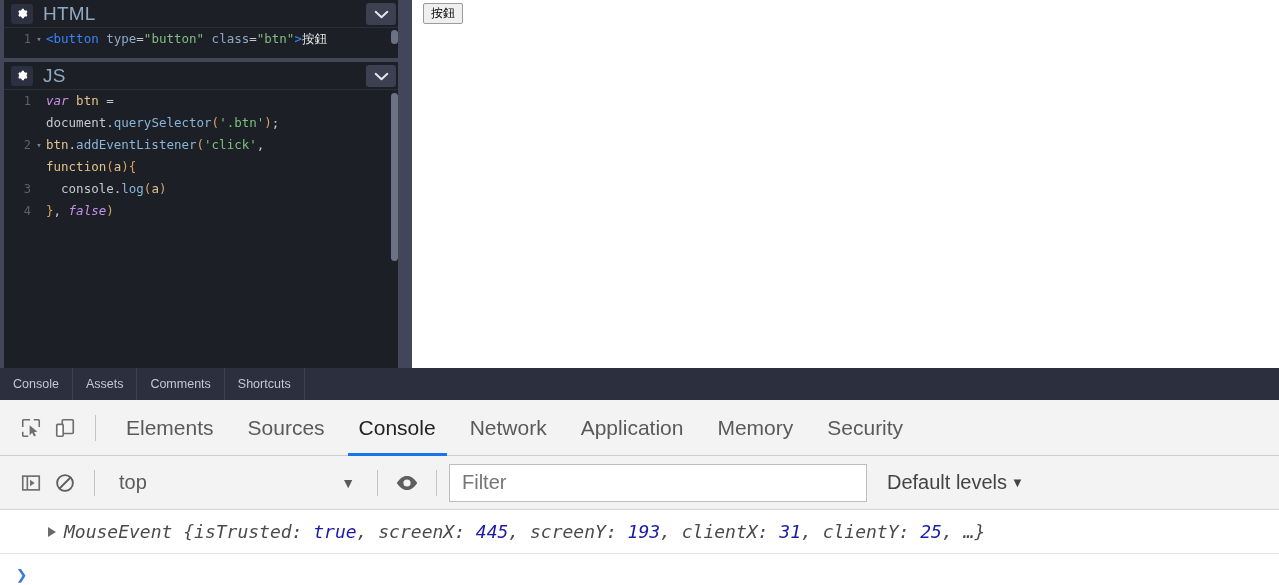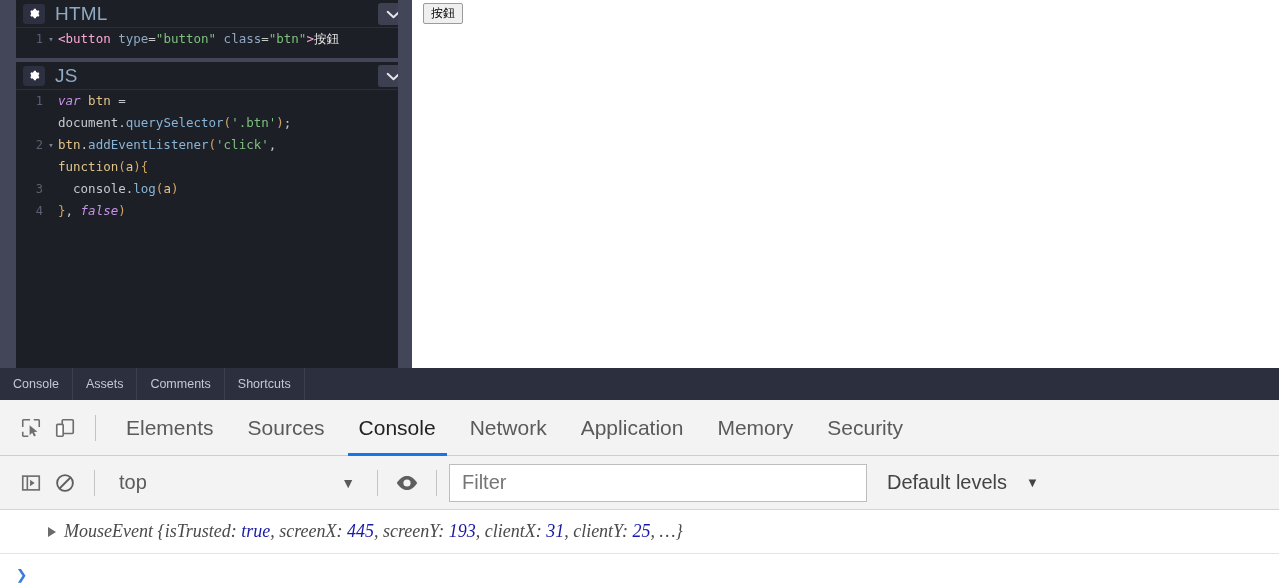--- a/index.html
+++ b/index.html
@@ -12,21 +12,21 @@
 
   #app { position: relative; width: 1279px; height: 585px; }
 
   
   .pen-area {
     position: absolute; left: 0; top: 0; width: 1279px; height: 368px;
     background: #434559;
   }
 
   .editors {
-    position: absolute; left: 16px; top: 0; width: 398px; height: 368px;
+    position: absolute; left: 4px; top: 0; width: 398px; height: 368px;
     background: #1d1f26;
   }
 
   .panel-header {
     position: relative;
     height: 28px;
     background: #1d1f26;
     display: flex; align-items: center;
     border-bottom: 1px solid #2c2f3a;
   }
@@ -80,21 +80,21 @@
     line-height: 22px;
     padding-right: 3px;
   }
   .fold {
     width: 10px; flex: 0 0 10px;
     color: #7b8093; font-size: 9px; line-height: 22px; text-align: center;
   }
   .code-text { white-space: pre; line-height: 22px; padding-left: 2px; }
 
   
-  .t-tag      { color: #f9a8d4; }
+  .t-tag      { color: #3b82f6; }
   .t-attr     { color: #8fa9c4; }
   .t-str      { color: #7fbf7f; }
   .t-punct    { color: #c8c8c8; }
   .t-txt      { color: #e6e6e6; }
   .t-kw       { color: #c792ea; font-style: italic; }
   .t-var      { color: #e0c389; }
   .t-plain    { color: #c5c8d0; }
   .t-prop     { color: #89b4d6; }
   .t-paren    { color: #d3a364; }
 
@@ -212,21 +212,21 @@
   .filter-input {
     width: 418px; height: 38px;
     background: #fff;
     border: 1px solid #bdbdbd;
     font-size: 20px; color: #9a9a9a;
     padding: 0 12px;
     line-height: 36px;
     font-family: "Liberation Sans", sans-serif;
   }
   .levels {
-    display: flex; align-items: center; gap: 19px;
+    display: flex; align-items: center; gap: 4px;
     margin-left: 20px;
     font-size: 20px; color: #444;
   }
   .levels .caret { font-size: 13px; }
 
   
   .console-body { background: #fff; }
   .console-msg {
     position: relative;
     height: 44px;
@@ -240,21 +240,21 @@
     white-space: pre;
   }
   .console-msg .disc {
     position: absolute; left: 48px; top: 50%;
     transform: translateY(-50%);
     width: 0; height: 0;
     border-left: 8px solid #6b6b6b;
     border-top: 5px solid transparent;
     border-bottom: 5px solid transparent;
   }
-  .msg-text { margin-left: 16px; font-family: Liberation Serif, serif; }
+  .msg-text { margin-left: 16px; }
   .num { color: #1a1aa6; font-style: italic; }
   .kw  { color: #1a1aa6; font-style: italic; }
 
   .console-prompt {
     height: 40px;
     display: flex; align-items: center;
     padding-left: 16px;
     background: #fff;
   }
   .prompt-chev {

